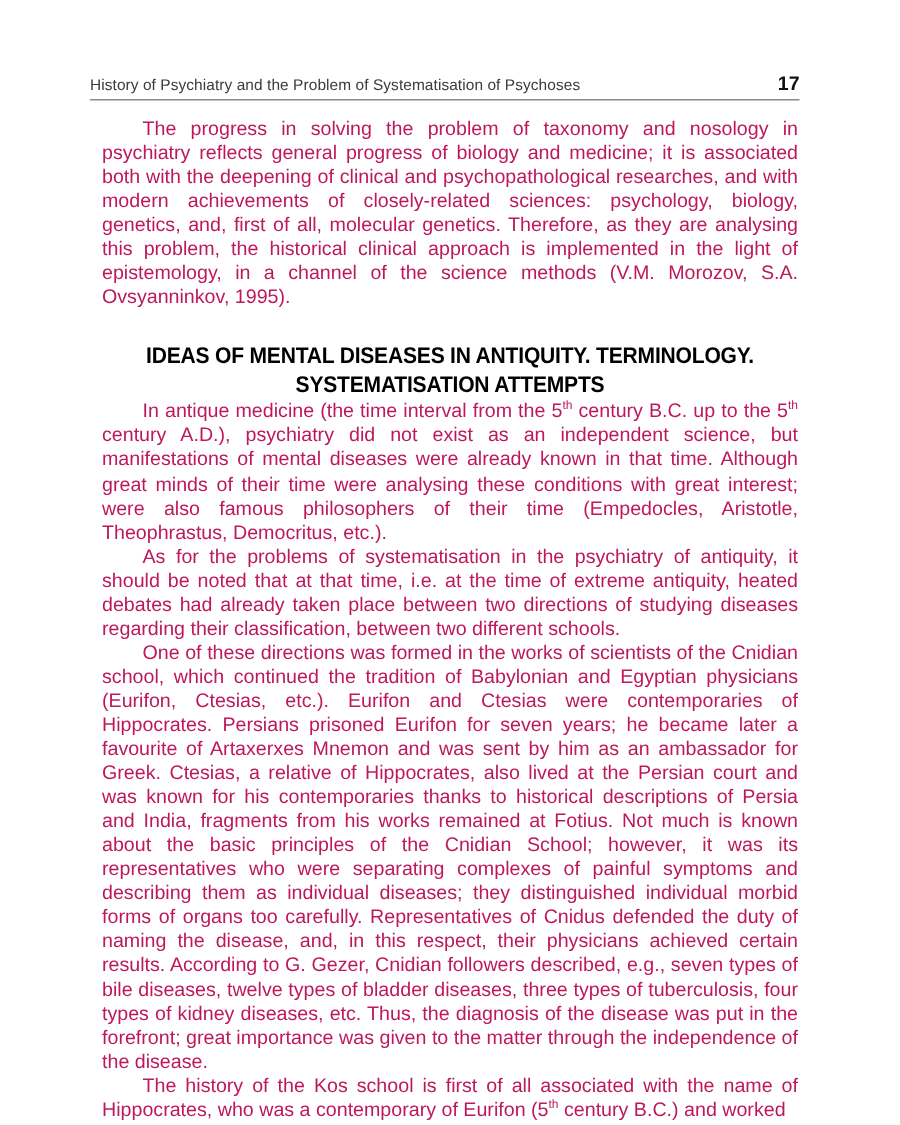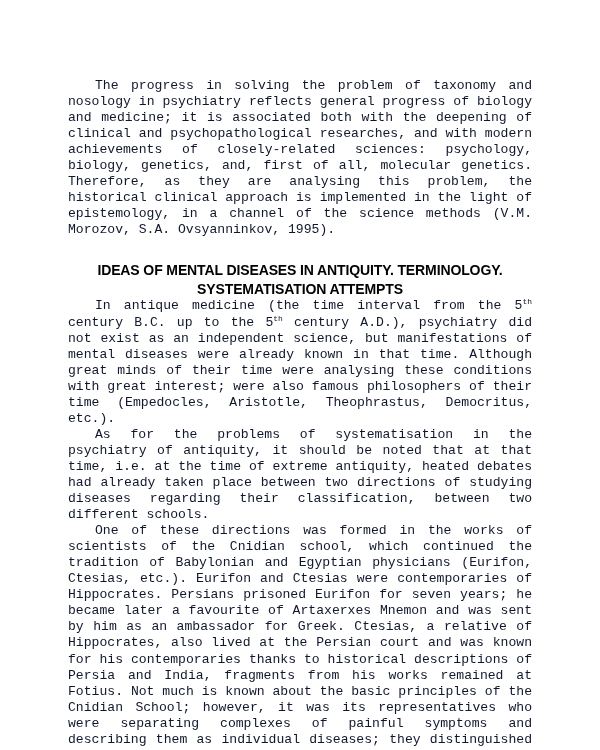--- a/index.html
+++ b/index.html
@@ -51,26 +51,26 @@
   
   .column {
     position: absolute;
     left: 68px;
     top: 78px;
     width: 464px;
   }
 
   p.body-par {
     margin: 0;
-    font-family: Liberation Mono, monospace;
+    font-family: Liberation Sans, sans-serif;
     font-size: 13.1px;
     line-height: 16.05px;
     text-align: justify;
     text-indent: 27px;
-    color: #0f172a;
+    color: #be185d;
     -webkit-font-smoothing: antialiased;
   }
   p.body-par sup {
     font-size: 8px;
     vertical-align: super;
     line-height: 0;
   }
 
   
   h2.section-heading {
@@ -89,31 +89,36 @@
   .heading-block {
     margin-top: 22px;
     margin-bottom: 0;
   }
 </style>
 </head>
 <body>
 
 <div class="page">
 
+  <div class="running-head">
+    <span class="running-head-title">History of Psychiatry and the Problem of Systematisation of Psychoses</span>
+    <span class="running-head-folio">17</span>
+  </div>
 
   <div class="column">
 
     <p class="body-par">The progress in solving the problem of taxonomy and nosology in psychiatry reflects general progress of biology and medicine; it is associated both with the deepening of clinical and psychopathological researches, and with modern achievements of closely-related sciences: psychology, biology, genetics, and, first of all, molecular genetics. Therefore, as they are analysing this problem, the historical clinical approach is implemented in the light of epistemology, in a channel of the science methods (V.M. Morozov, S.A. Ovsyanninkov, 1995).</p>
 
     <div class="heading-block">
       <h2 class="section-heading">IDEAS OF MENTAL DISEASES IN ANTIQUITY. TERMINOLOGY.</h2>
       <h2 class="section-heading">SYSTEMATISATION ATTEMPTS</h2>
     </div>
 
     <p class="body-par"><span>In antique medicine (the time interval from the 5</span><sup>th</sup><span> century B.C. up to the 5</span><sup>th</sup><span> century A.D.), psychiatry did not exist as an independent science, but manifestations of mental diseases were already known in that time. Although great minds of their time were analysing these conditions with great interest; were also famous philosophers of their time (Empedocles, Aristotle, Theophrastus, Democritus, etc.).</span></p>
 
     <p class="body-par">As for the problems of systematisation in the psychiatry of antiquity, it should be noted that at that time, i.e. at the time of extreme antiquity, heated debates had already taken place between two directions of studying diseases regarding their classification, between two different schools.</p>
 
     <p class="body-par">One of these directions was formed in the works of scientists of the Cnidian school, which continued the tradition of Babylonian and Egyptian physicians (Eurifon, Ctesias, etc.). Eurifon and Ctesias were contemporaries of Hippocrates. Persians prisoned Eurifon for seven years; he became later a favourite of Artaxerxes Mnemon and was sent by him as an ambassador for Greek. Ctesias, a relative of Hippocrates, also lived at the Persian court and was known for his contemporaries thanks to historical descriptions of Persia and India, fragments from his works remained at Fotius. Not much is known about the basic principles of the Cnidian School; however, it was its representatives who were separating complexes of painful symptoms and describing them as individual diseases; they distinguished individual morbid forms of organs too carefully. Representatives of Cnidus defended the duty of naming the disease, and, in this respect, their physicians achieved certain results. According to G. Gezer, Cnidian followers described, e.g., seven types of bile diseases, twelve types of bladder diseases, three types of tuberculosis, four types of kidney diseases, etc. Thus, the diagnosis of the disease was put in the forefront; great importance was given to the matter through the independence of the disease.</p>
 
+    <p class="body-par"><span>The history of the Kos school is first of all associated with the name of Hippocrates, who was a contemporary of Eurifon (5</span><sup>th</sup><span> century B.C.) and worked</span></p>
 
   </div>
 </div>
 
 </body></html>

